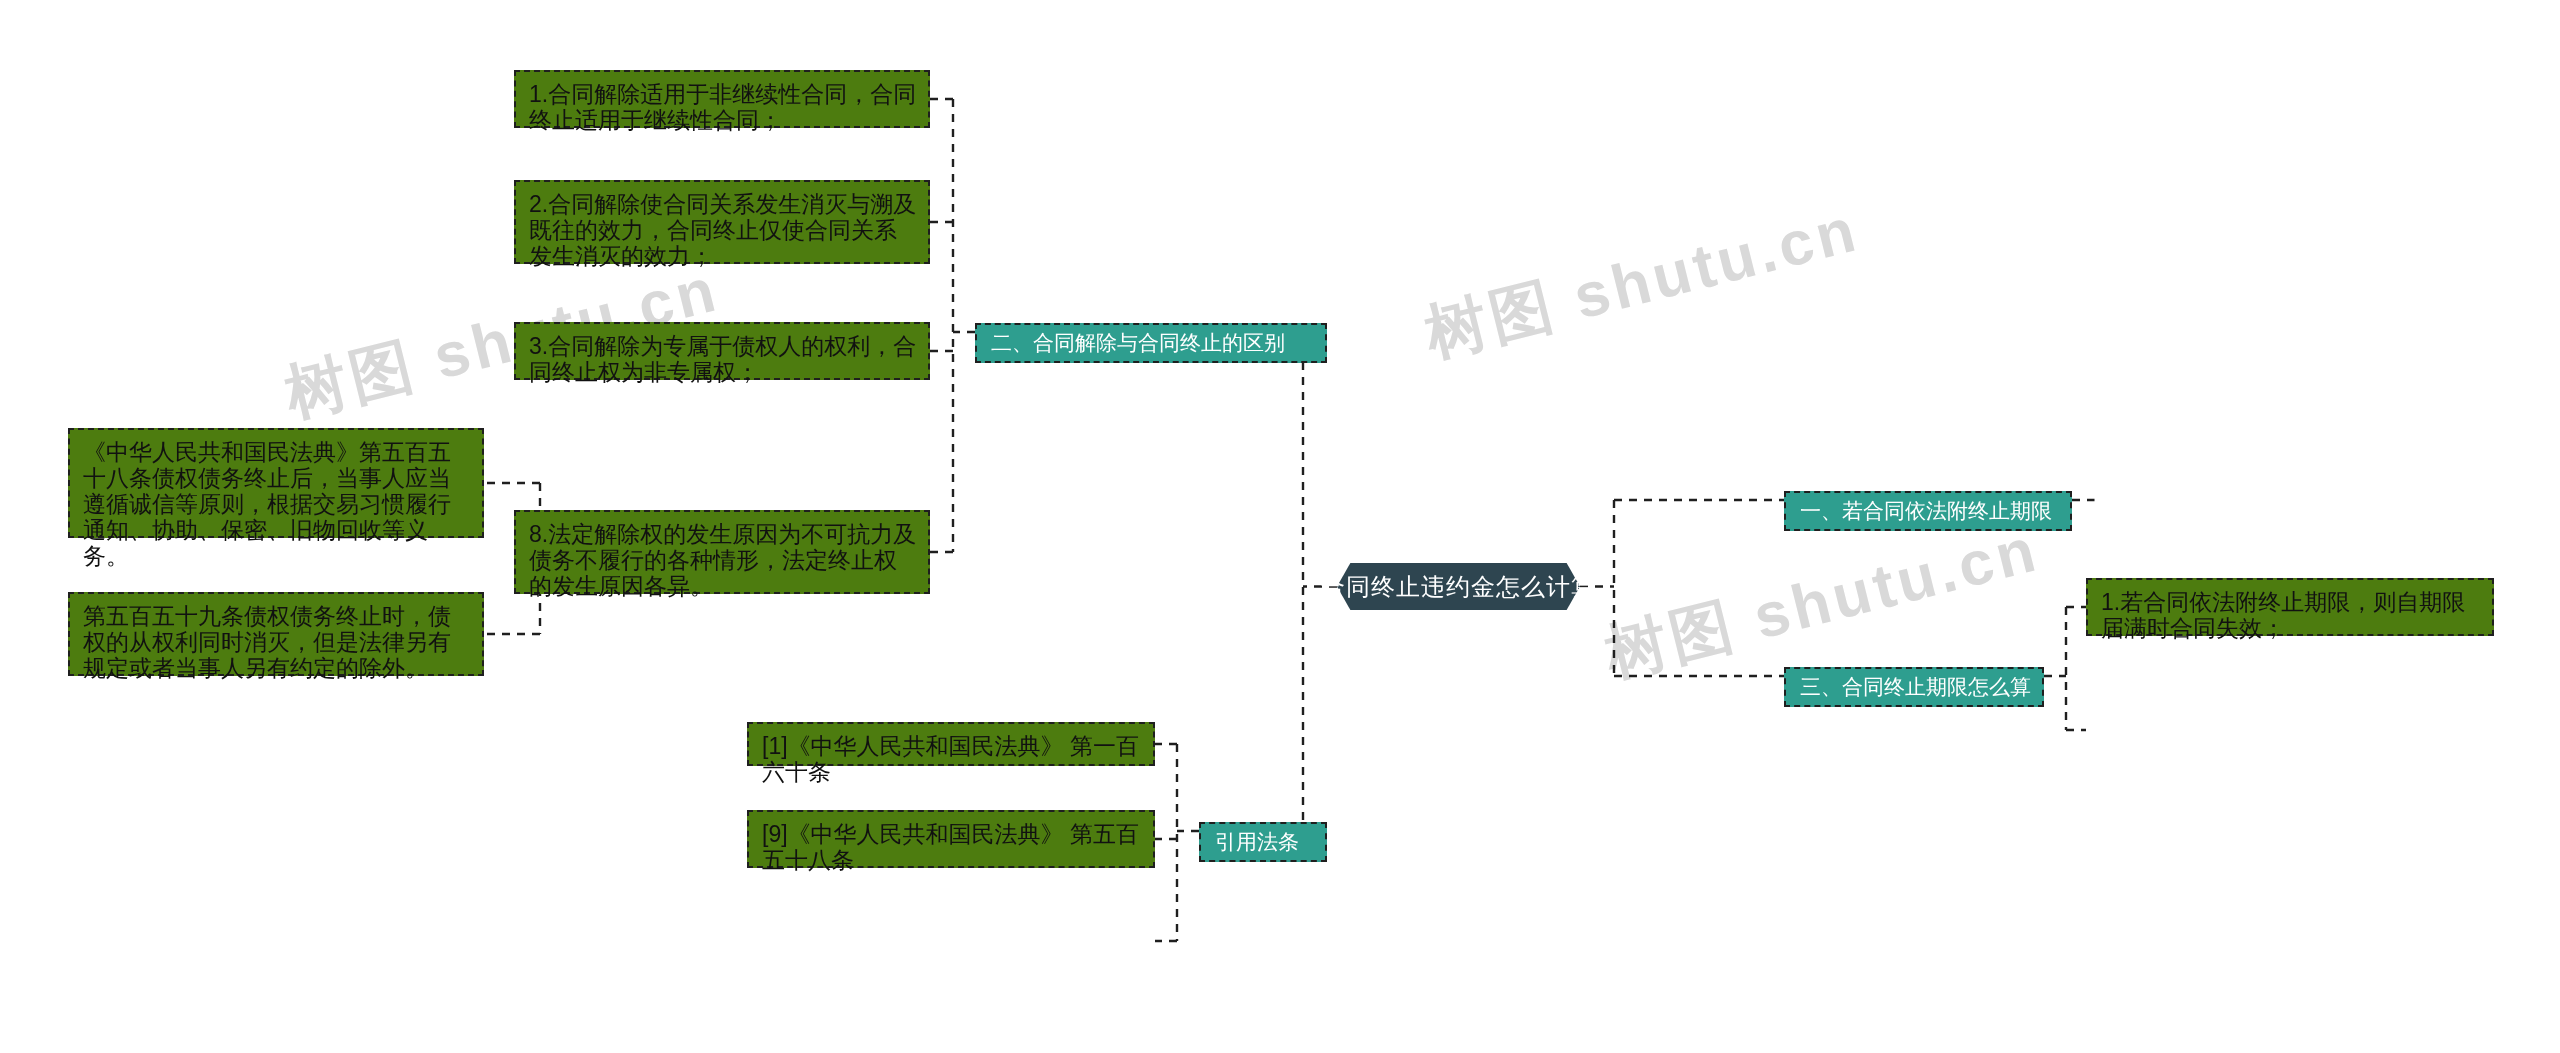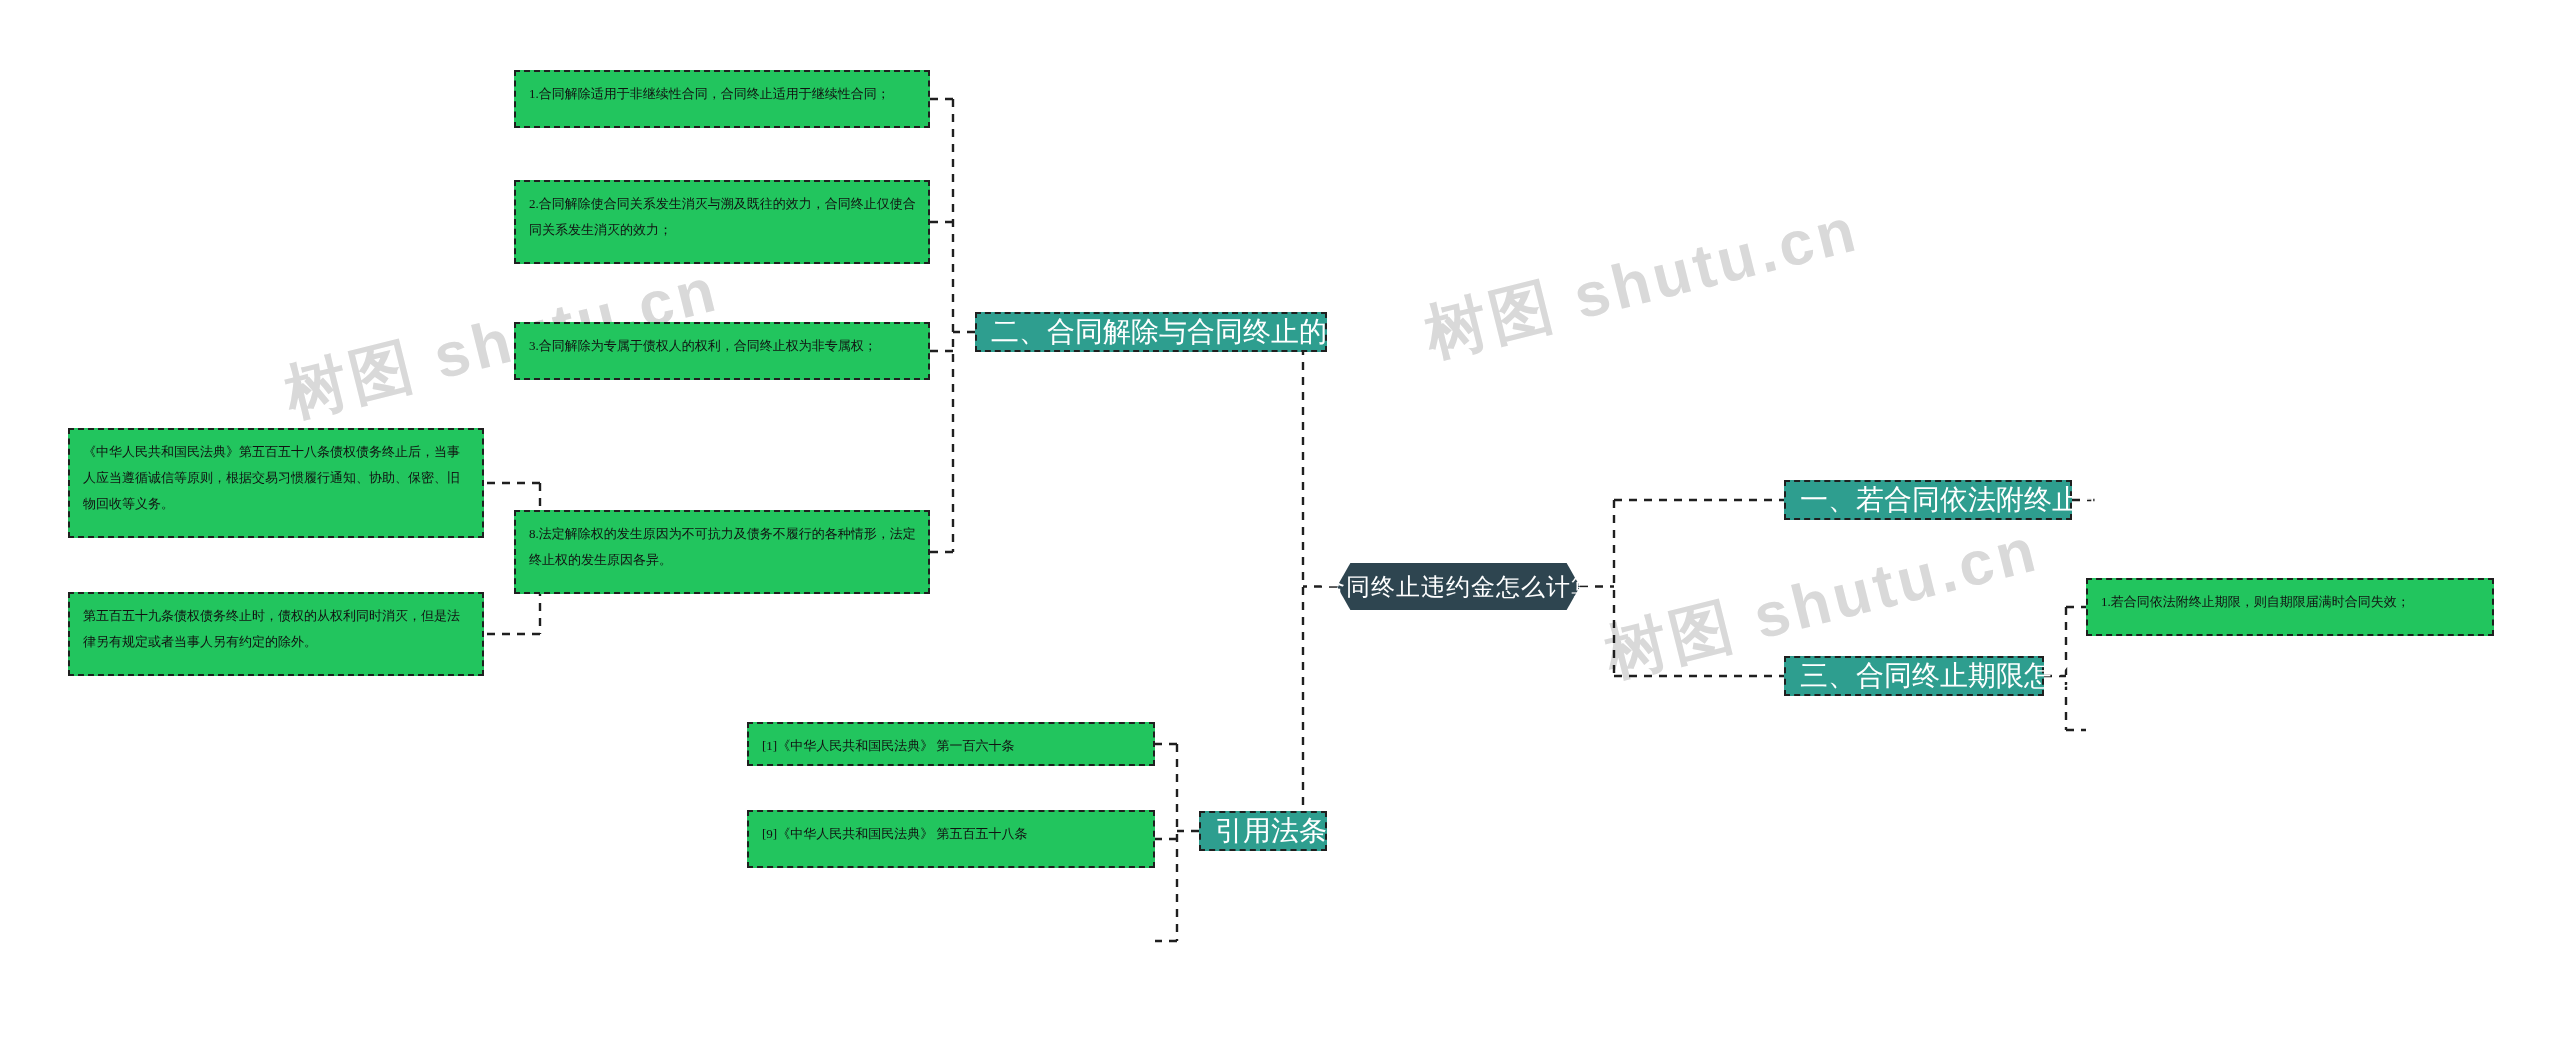--- a/index.html
+++ b/index.html
@@ -26,43 +26,43 @@
     z-index:1;
   }
 
   
   #links{position:absolute;left:0;top:0;width:2560px;height:1053px;z-index:2;}
 
   
   .node{position:absolute;z-index:3;box-sizing:border-box;}
 
   .leaf{
-    background:#22c55e;
+    background:#4d7c0f;
     border:2px dashed #1f1f1f;
     color:#111111;
-    font-size:13px;
+    font-size:23px;
     line-height:26px;
     padding:9px 11px 9px 13px;
     box-sizing:border-box;
     letter-spacing:0px;
-    font-family:Liberation Serif, serif;
   }
 
   .branch{
     background:#2e9e8f;
     border:2px dashed #1f1f1f;
     color:#ffffff;
-    font-size:28px;
+    font-size:21px;
     line-height:24px;
     display:flex;
     align-items:center;
     justify-content:flex-start;
     padding:0 14px;
     box-sizing:border-box;
     white-space:nowrap;
+    margin-top:11px;
   }
 
   .root{
     width:243px;height:47px;
     display:flex;align-items:center;justify-content:center;
   }
   .root .hex{
     position:absolute;left:0;top:0;width:243px;height:47px;
     background:#2e4550;
     clip-path:polygon(0% 50%, 5.5% 0%, 94.5% 0%, 100% 50%, 94.5% 100%, 5.5% 100%);

